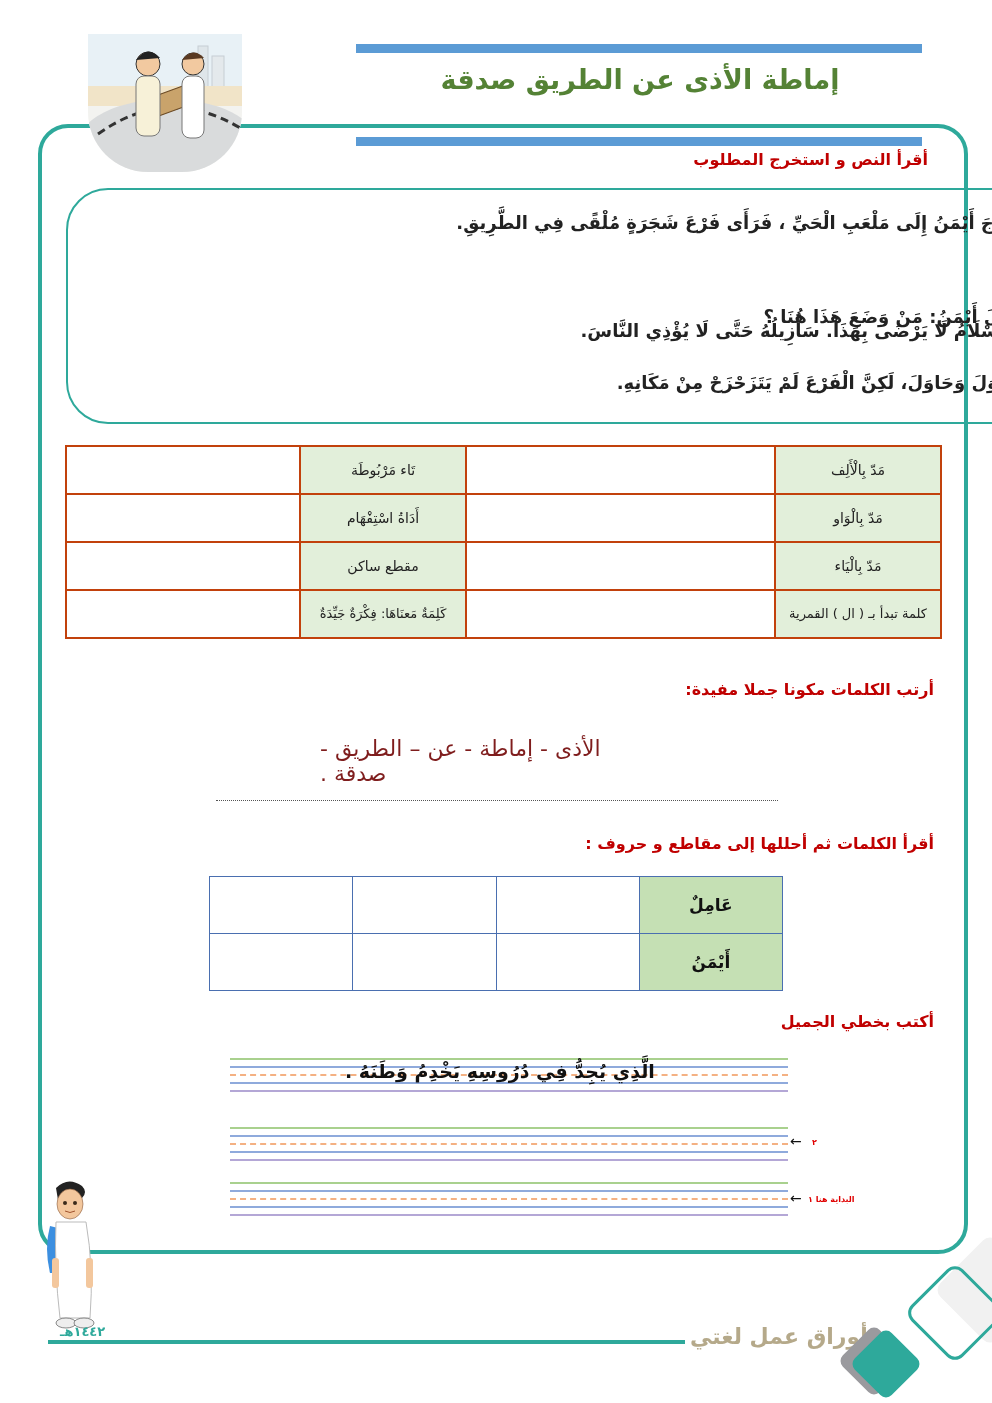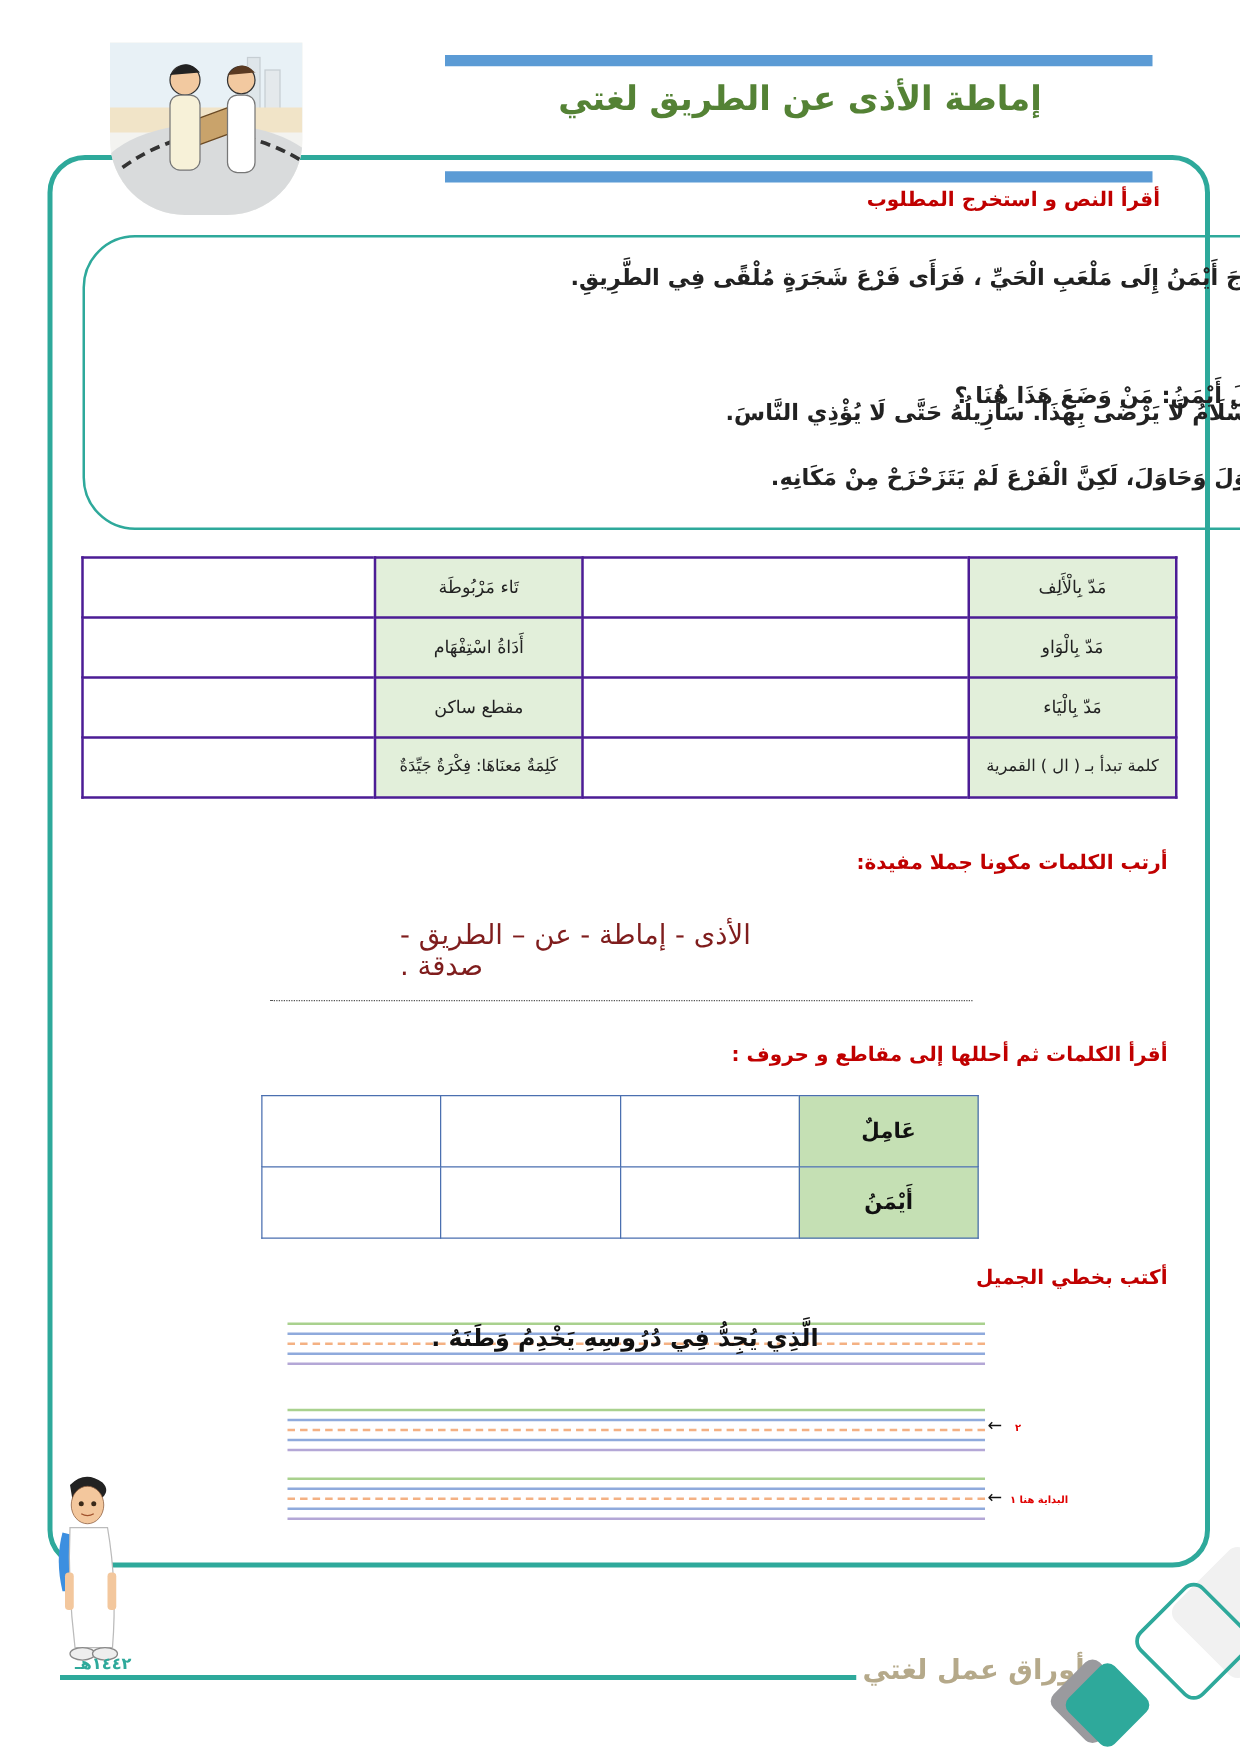--- a/index.html
+++ b/index.html
@@ -16,21 +16,21 @@
   .frame{position:absolute;left:38px;top:124px;width:930px;height:1130px;border:4px solid #2ea99b;border-radius:30px;box-sizing:border-box;}
 
   .section-heading{position:absolute;color:#c00000;font-weight:bold;font-size:16px;direction:rtl;text-align:left;}
 
   
   .passage{position:absolute;left:66px;top:188px;width:980px;height:236px;border:2px solid #2ea99b;border-radius:42px;box-sizing:border-box;}
   .passage-line{position:absolute;right:26px;direction:rtl;text-align:right;font-size:18px;font-weight:bold;color:#222;white-space:nowrap;}
 
   
   table.t1{position:absolute;left:65px;top:445px;width:877px;border-collapse:collapse;direction:rtl;}
-  table.t1 td{border:2px solid #4c1d95;height:46px;font-size:14px;color:#222;text-align:center;vertical-align:middle;padding:0 6px;}
+  table.t1 td{border:2px solid #c2410c;height:46px;font-size:14px;color:#222;text-align:center;vertical-align:middle;padding:0 6px;}
   table.t1 td.g{background:#e2efda;}
   table.t1 td.w{background:#fff;}
 
   
   .words{position:absolute;left:320px;top:736px;width:340px;direction:rtl;text-align:left;font-size:22px;color:#7f1d1d;}
   .dots{position:absolute;left:216px;top:800px;width:562px;border-top:1px dotted #555;}
 
   
   table.t2{position:absolute;left:209px;top:876px;width:574px;border-collapse:collapse;direction:rtl;}
   table.t2 td{border:1.5px solid #4a6fb0;height:54px;width:25%;font-size:17px;font-weight:bold;color:#111;text-align:center;}
@@ -49,21 +49,21 @@
 
   
   .foot-line{position:absolute;background:#2ea99b;height:4px;}
   .brand{position:absolute;left:690px;top:1324px;color:#b5a98a;font-weight:bold;font-size:22px;direction:rtl;white-space:nowrap;}
   .year{position:absolute;left:60px;top:1324px;color:#2ea99b;font-weight:bold;font-size:13px;direction:rtl;}
 </style>
 </head>
 <body>
 
 <div class="blue-bar" style="left:356px;top:44px;width:566px;"></div>
-<div class="title">إماطة الأذى عن الطريق لغتي</div>
+<div class="title">إماطة الأذى عن الطريق صدقة</div>
 <div class="blue-bar" style="left:356px;top:137px;width:566px;"></div>
 
 <div class="frame"></div>
 
 <div class="illus">
   <svg width="154" height="138" viewBox="0 0 154 138">
     <rect x="0" y="0" width="154" height="60" fill="#e8f1f6"></rect>
     <rect x="110" y="12" width="10" height="50" fill="#dfe6ea" stroke="#c6ced3"></rect>
     <rect x="124" y="22" width="12" height="40" fill="#e4e9ec" stroke="#c6ced3"></rect>
     <rect x="0" y="52" width="154" height="20" fill="#f1e4c8"></rect>

